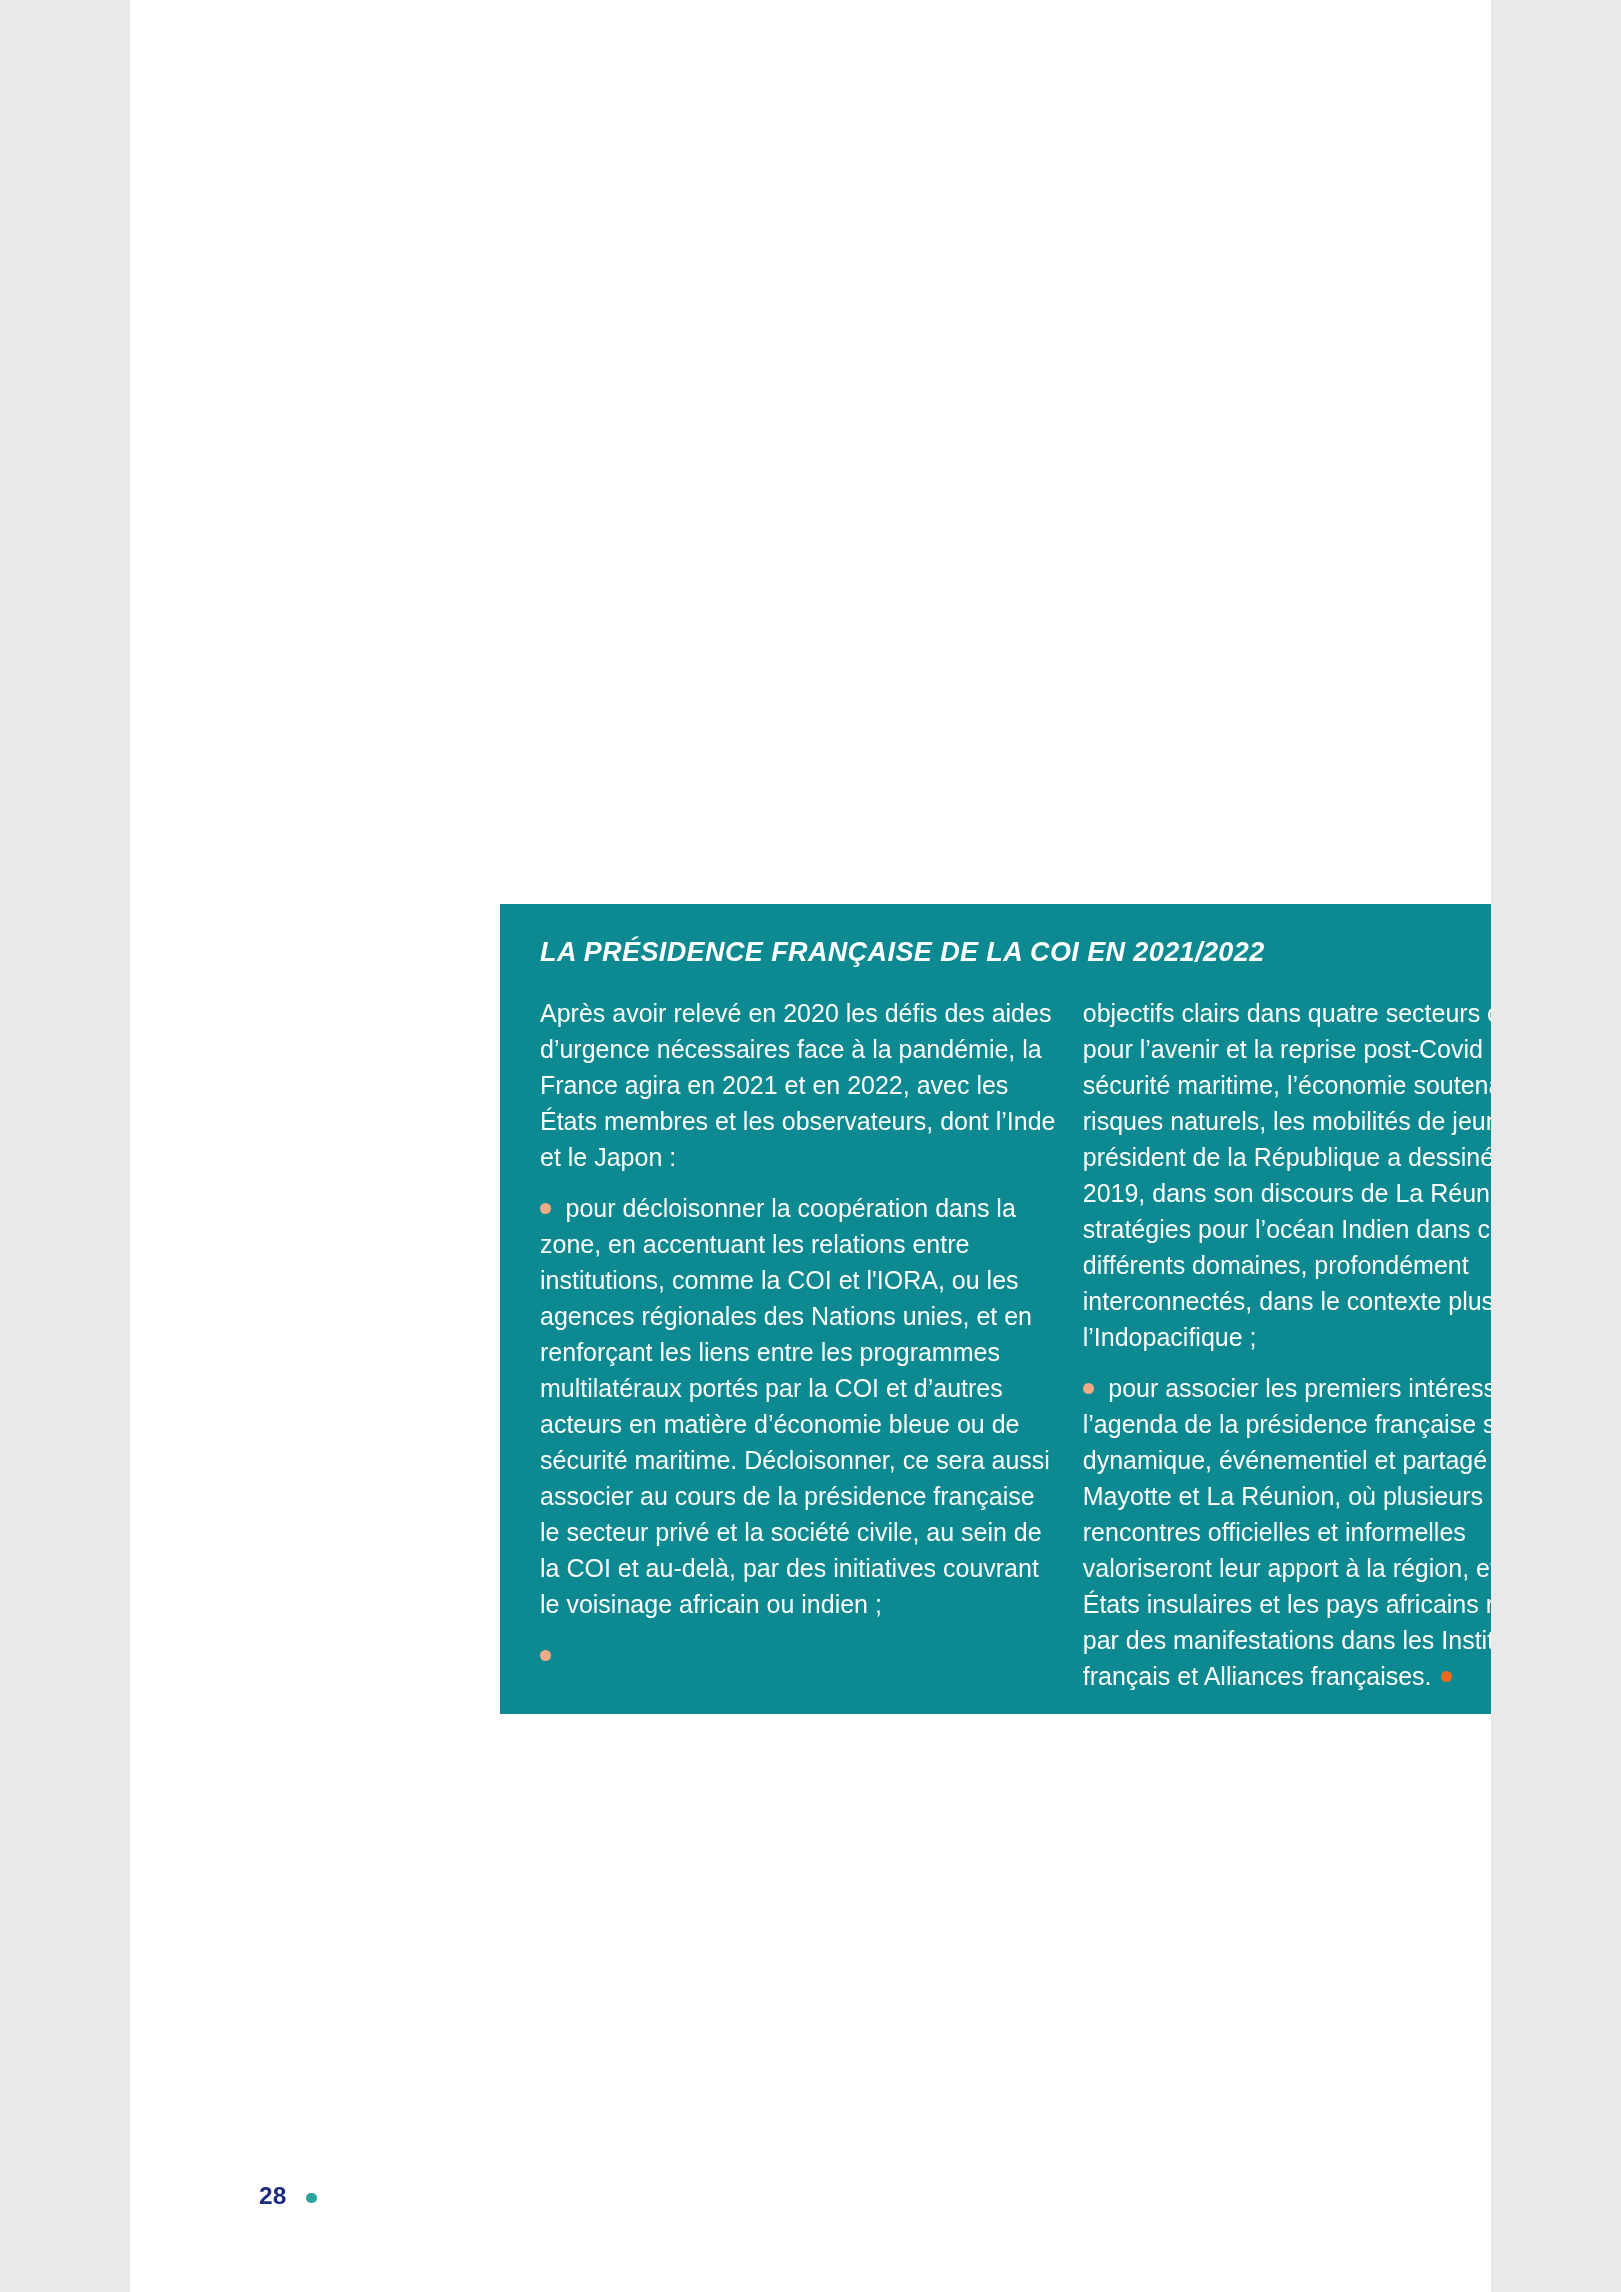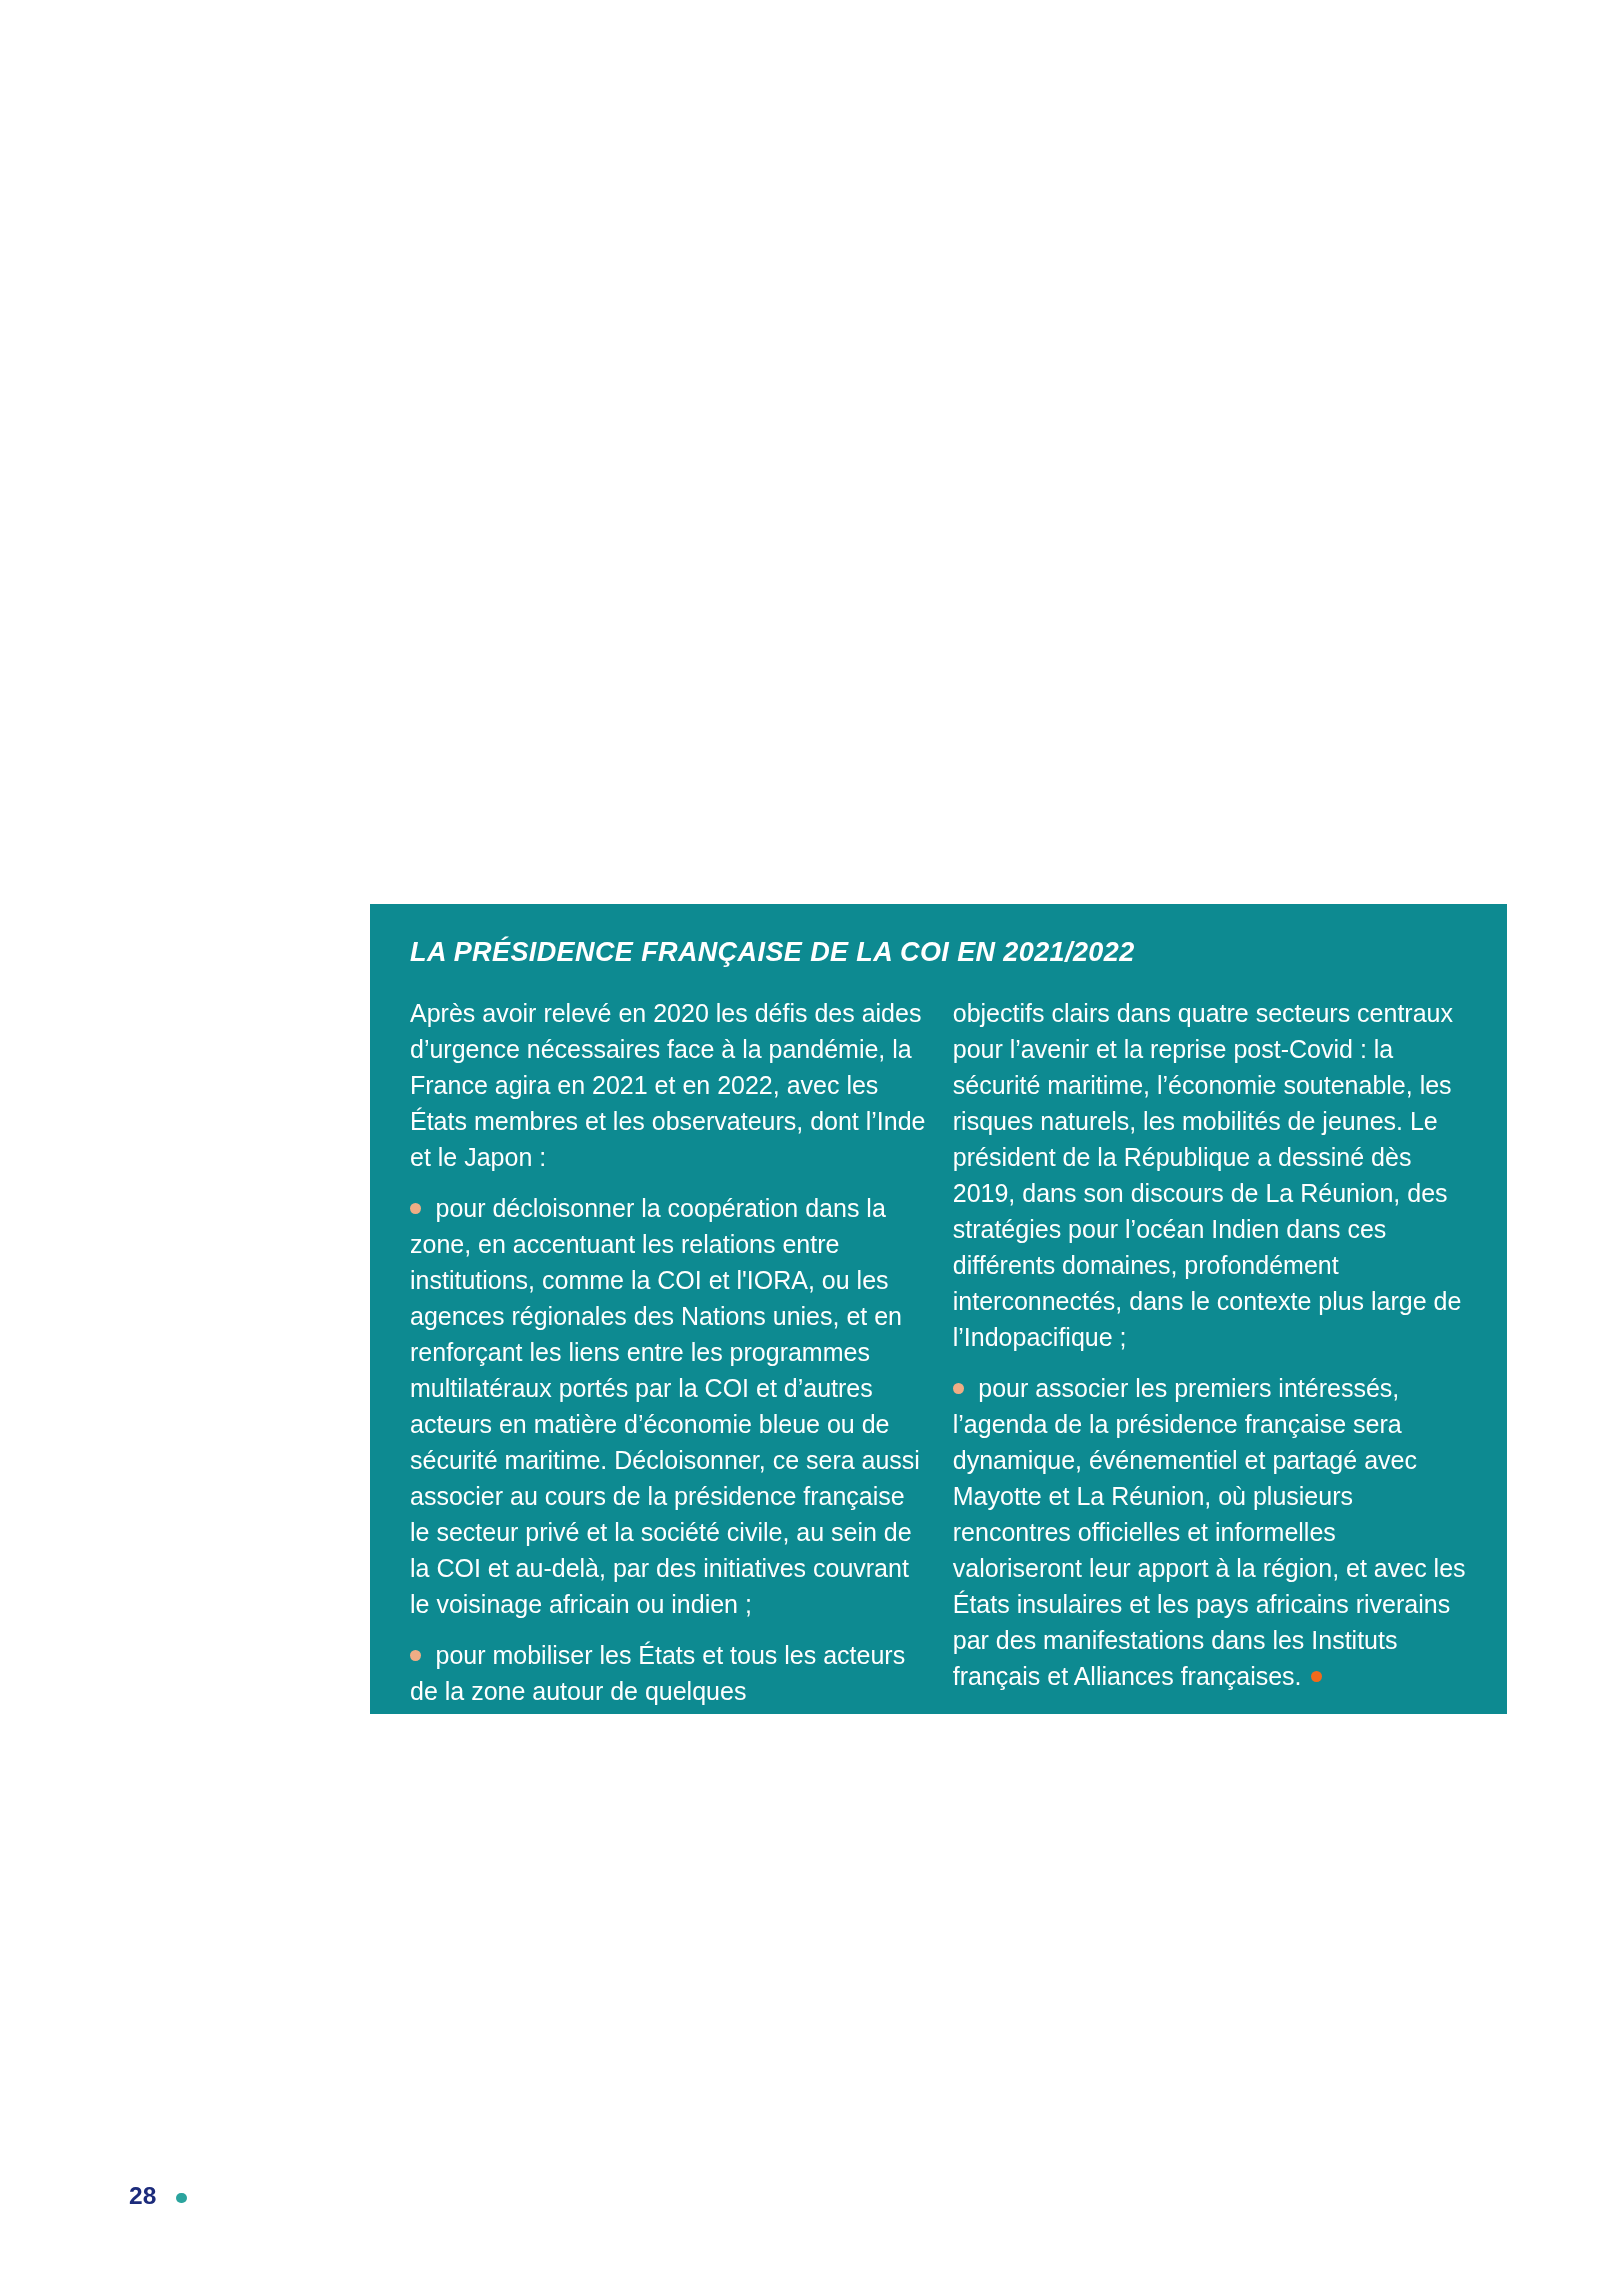--- a/index.html
+++ b/index.html
@@ -7,21 +7,21 @@
     --panel-text:#ffffff;
     --bullet:#efad85;
     --endmark:#f26a1b;
     --navy:#1c2b7b;
     --teal-dot:#2ba49e;
     --page-bg:#ffffff;
   }
   html,body{margin:0;padding:0;background:#e9e9e9;}
   .page{
     position:relative;
-    width:1621px;height:2293px;
+    width:1361px;height:2293px;
     margin:0 auto;
     background:var(--page-bg);
     font-family:"Liberation Sans", sans-serif;
     overflow:hidden;
   }
   .panel{
     position:absolute;
     left:370px;top:904px;
     width:1137px;height:810px;
     box-sizing:border-box;
@@ -104,21 +104,21 @@
   <div class="panel">
     <h2 class="panel-title">LA PRÉSIDENCE FRANÇAISE DE LA COI EN 2021/2022</h2>
 
     <div class="cols">
 
       <div class="col">
         <p class="para"><span>Après avoir relevé en 2020 les défis des aides d’urgence nécessaires face à la pandémie, la France agira en 2021 et en 2022, avec les États membres et les observateurs, dont l’Inde et le Japon :</span></p>
 
         <p class="para"><span class="bdot"></span><span>pour décloisonner la coopération dans la zone, en accentuant les relations entre institutions, comme la COI et l'IORA, ou les agences régionales des Nations unies, et en renforçant les liens entre les programmes multilatéraux portés par la COI et d’autres acteurs en matière d’économie bleue ou de sécurité maritime. Décloisonner, ce sera aussi associer au cours de la présidence française le secteur privé et la société civile, au sein de la COI et au-delà, par des initiatives couvrant le voisinage africain ou indien ;</span></p>
 
-        <p class="para"><span class="bdot"></span><span>pour mobiliser les États et tous les acteurs de la zone autour de quelques</span></p>
+        <p class="para"><span class="bdot"></span></p>
       </div>
 
       <div class="col">
         <p class="para"><span>objectifs clairs dans quatre secteurs centraux pour l’avenir et la reprise post-Covid : la sécurité maritime, l’économie soutenable, les risques naturels, les mobilités de jeunes. Le président de la République a dessiné dès 2019, dans son discours de La Réunion, des stratégies pour l’océan Indien dans ces différents domaines, profondément interconnectés, dans le contexte plus large de l’Indopacifique ;</span></p>
 
         <p class="para"><span class="bdot"></span><span>pour associer les premiers intéressés, l’agenda de la présidence française sera dynamique, événementiel et partagé avec Mayotte et La Réunion, où plusieurs rencontres officielles et informelles valoriseront leur apport à la région, et avec les États insulaires et les pays africains riverains par des manifestations dans les Instituts français et Alliances françaises.</span><span class="endmark"></span></p>
       </div>
 
     </div>
   </div>

